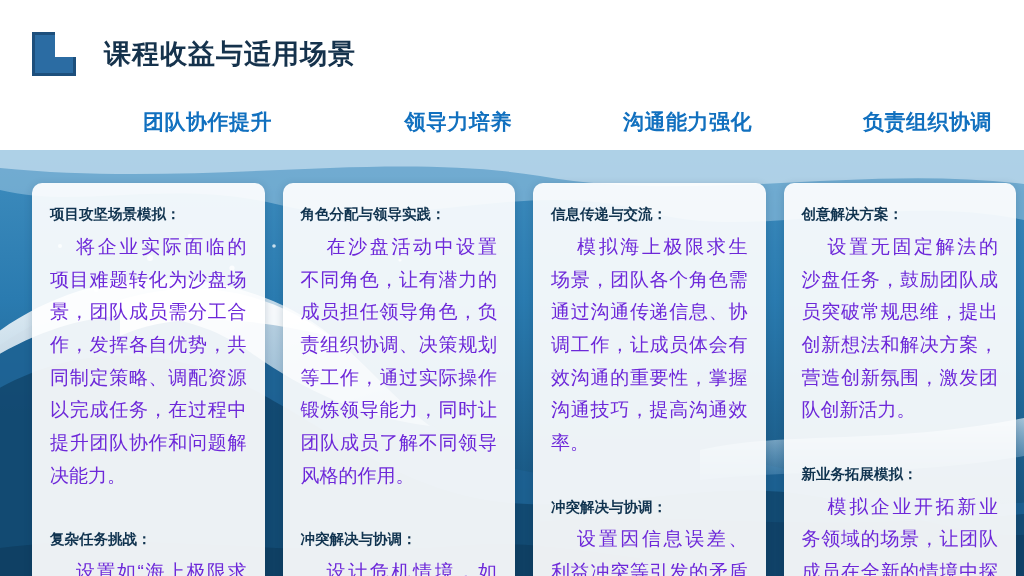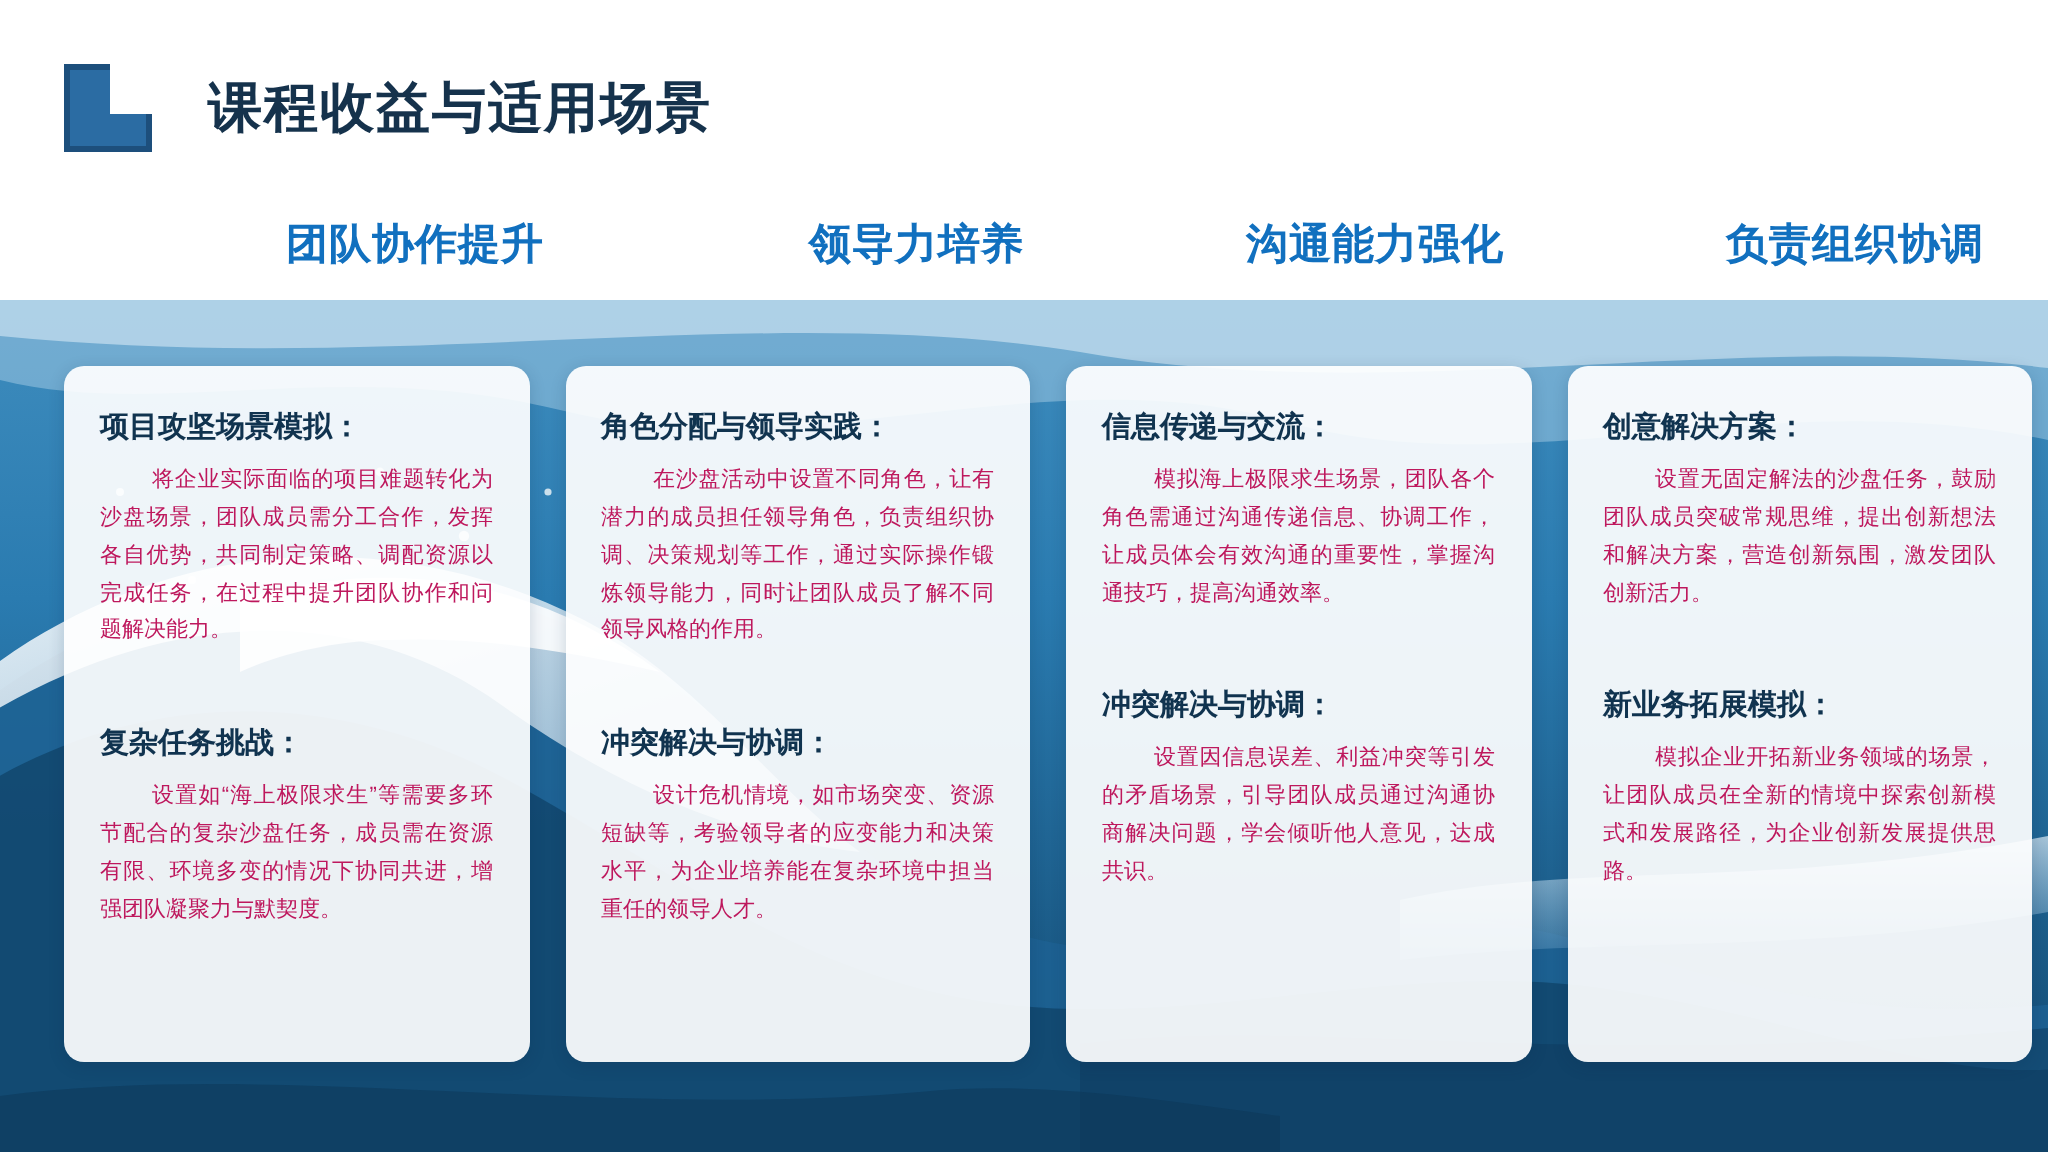--- a/index.html
+++ b/index.html
@@ -93,22 +93,22 @@
   }
   .block + .block { margin-top: 38px; }
   .block-title {
     font-size: 14.5px;
     font-weight: bold;
     color: #10334f;
     margin-bottom: 7px;
     line-height: 1.3;
   }
   .block-body {
-    font-size: 11px;
-    color: #be185d;
+    font-size: 19px;
+    color: #6d28d9;
     line-height: 1.72;
     text-indent: 26px;
     text-align: justify;
   }
 </style>
 </head>
 <body>
 
 <div class="slide">
 

